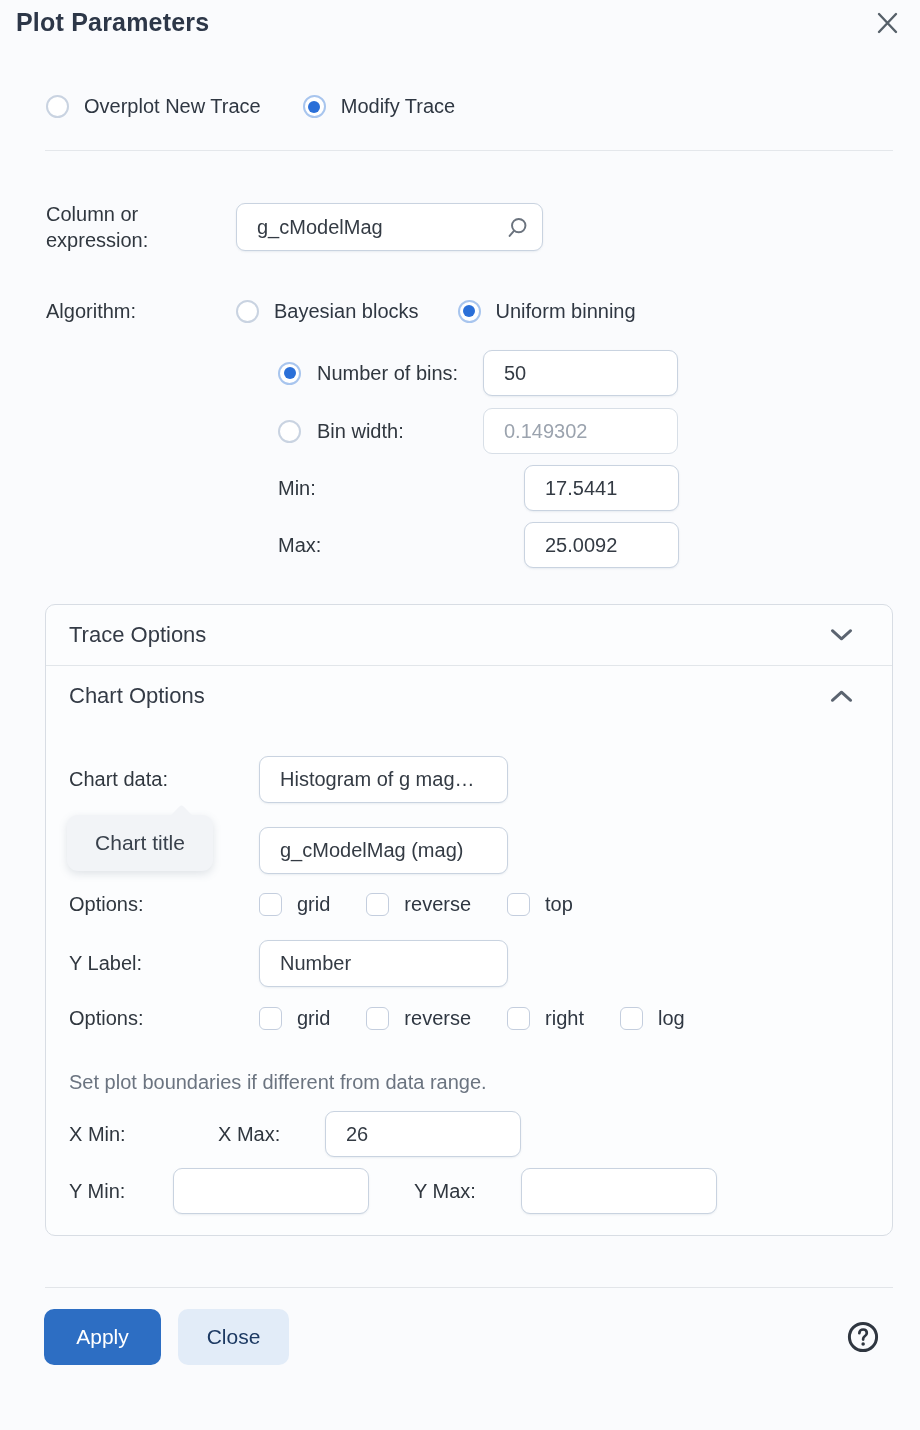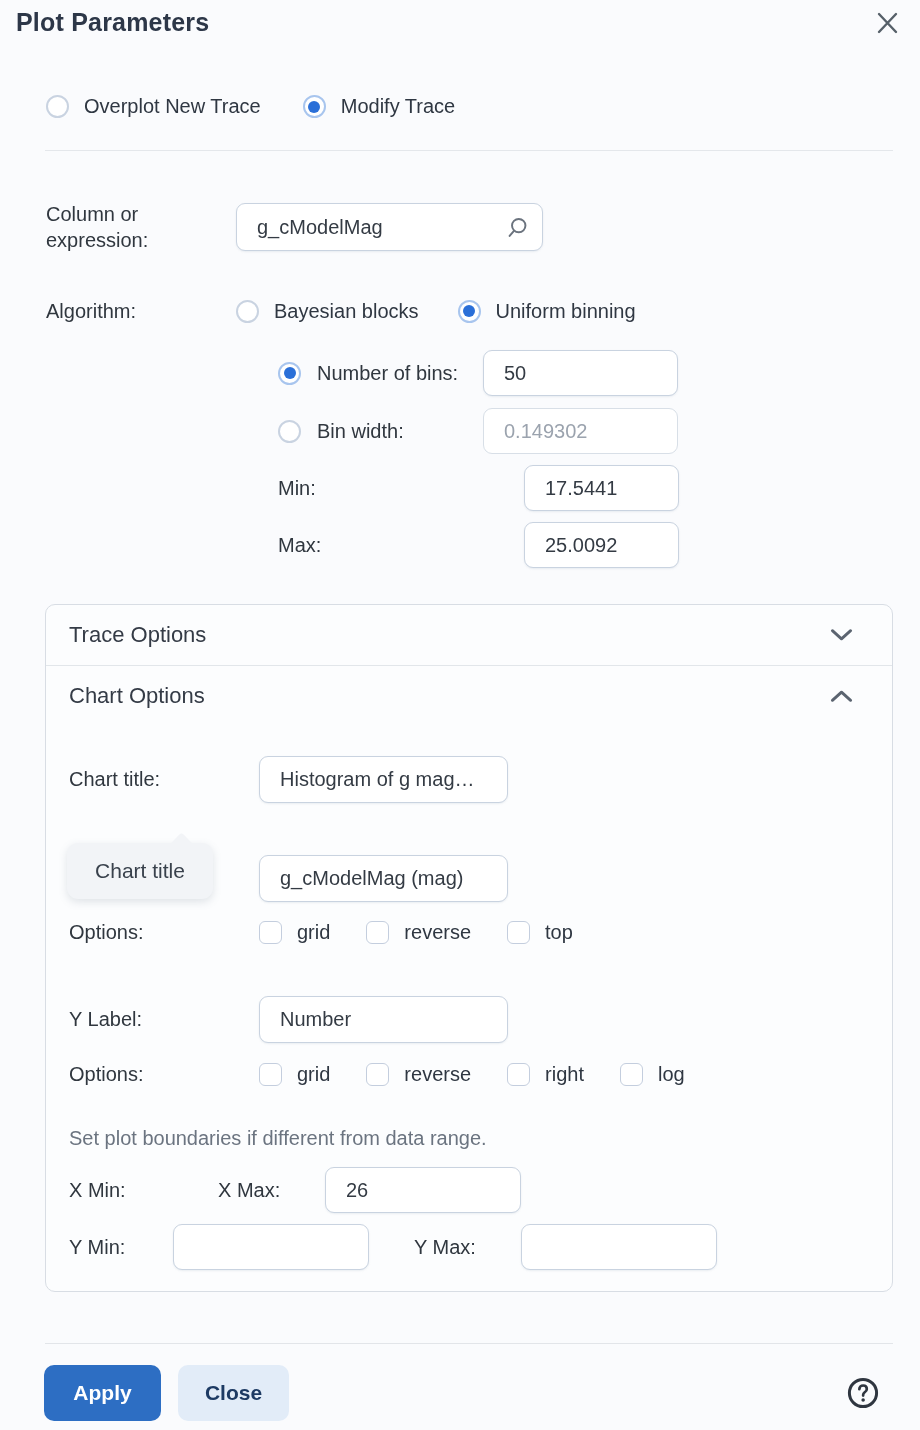--- a/index.html
+++ b/index.html
@@ -61,21 +61,21 @@
   .mm-row .input { width:155px; height:46px; }
 
   
   .panel { margin:36px 27px 0 45px; border:1px solid #d8dde4; border-radius:10px; background:#fcfdfe; }
   .acc-header { display:flex; justify-content:space-between; align-items:center; padding:17px 39px 17px 23px; cursor:pointer; }
   .acc-header .acc-title { font-size:22px; color:#343b46; }
   .acc-header.first { border-bottom:1px solid #e2e6ea; }
   .chev { line-height:0; }
 
   .chart-content { padding:14px 0 21px 23px; }
-  .c-row { display:flex; align-items:center; margin-top:52px; }
+  .c-row { display:flex; align-items:center; margin-top:24px; }
   .c-row.firstrow { margin-top:16px; }
   .c-label { width:190px; flex:0 0 190px; color:#30373f; }
   .c-row .input { width:249px; height:47px; }
 
   .tooltip-row { position:relative; }
   .tooltip {
     position:absolute; top:-12px; left:-2px; width:146px; height:56px; z-index:2;
     background:#f2f4f7; border-radius:11px; box-shadow:0 3px 9px rgba(95,110,130,.18);
     display:flex; align-items:center; justify-content:center;
     font-size:21px; color:#39414c;
@@ -94,21 +94,21 @@
 
   .bounds-row { display:flex; align-items:center; margin-top:17px; }
   .bounds-row.second { margin-top:11px; }
   .bnd-label-1 { width:104px; flex:0 0 104px; color:#30373f; }
   .bnd-label-2 { width:107px; flex:0 0 107px; margin-left:45px; color:#30373f; }
   .bounds-row .input { width:196px; height:46px; }
 
   
   .footer-divider { height:1px; background:#e2e5e9; margin:51px 27px 0 45px; }
   .footer { display:flex; align-items:center; margin:21px 27px 0 44px; }
-  .btn { height:56px; border:none; border-radius:10px; font-family:"Liberation Sans","DejaVu Sans",sans-serif; font-size:21px; font-weight:700; cursor:pointer; }
+  .btn { height:56px; border:none; border-radius:10px; font-family:"Liberation Sans","DejaVu Sans",sans-serif; font-size:21px; font-weight:400; cursor:pointer; }
   .btn-apply { width:117px; background:#2d6ec3; color:#ffffff; }
   .btn-close { width:111px; background:#e2ecf8; color:#1d3a63; margin-left:17px; }
   .spacer { flex:1; }
   .help-btn { line-height:0; cursor:pointer; margin-right:13px; }
 </style>
 </head>
 <body>
 
 <div class="header">
   <div class="title">Plot Parameters</div>
@@ -197,21 +197,21 @@
     <span class="chev">
       <svg width="23" height="14" viewBox="0 0 24 14" fill="none">
           <path d="M2.5 11.5 L12 3 L21.5 11.5" stroke="#5b6470" stroke-width="3" stroke-linecap="round" stroke-linejoin="round"></path>
         </svg>
     </span>
   </div>
 
   <div class="chart-content">
 
     <div class="c-row firstrow">
-      <div class="c-label">Chart title:</div>
+      <div class="c-label">Chart data:</div>
       <input class="input" value="Histogram of g mag…" style="">
     </div>
 
     <div class="c-row tooltip-row">
       <div class="c-label"></div>
       <div class="tooltip">Chart title</div>
       <input class="input" value="g_cModelMag (mag)" style="">
     </div>
 
     <div class="opts-row r1">

